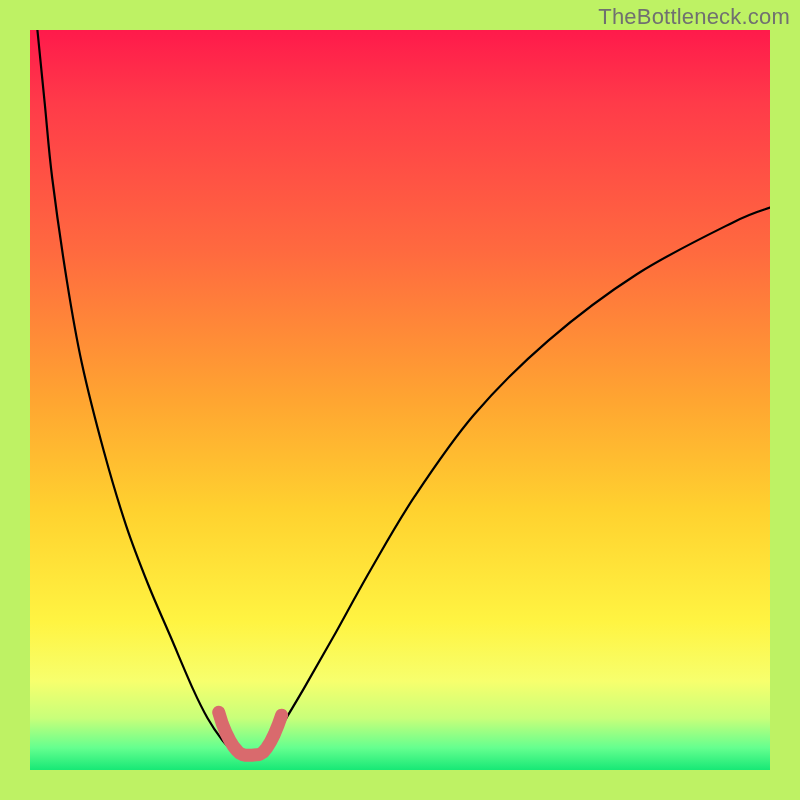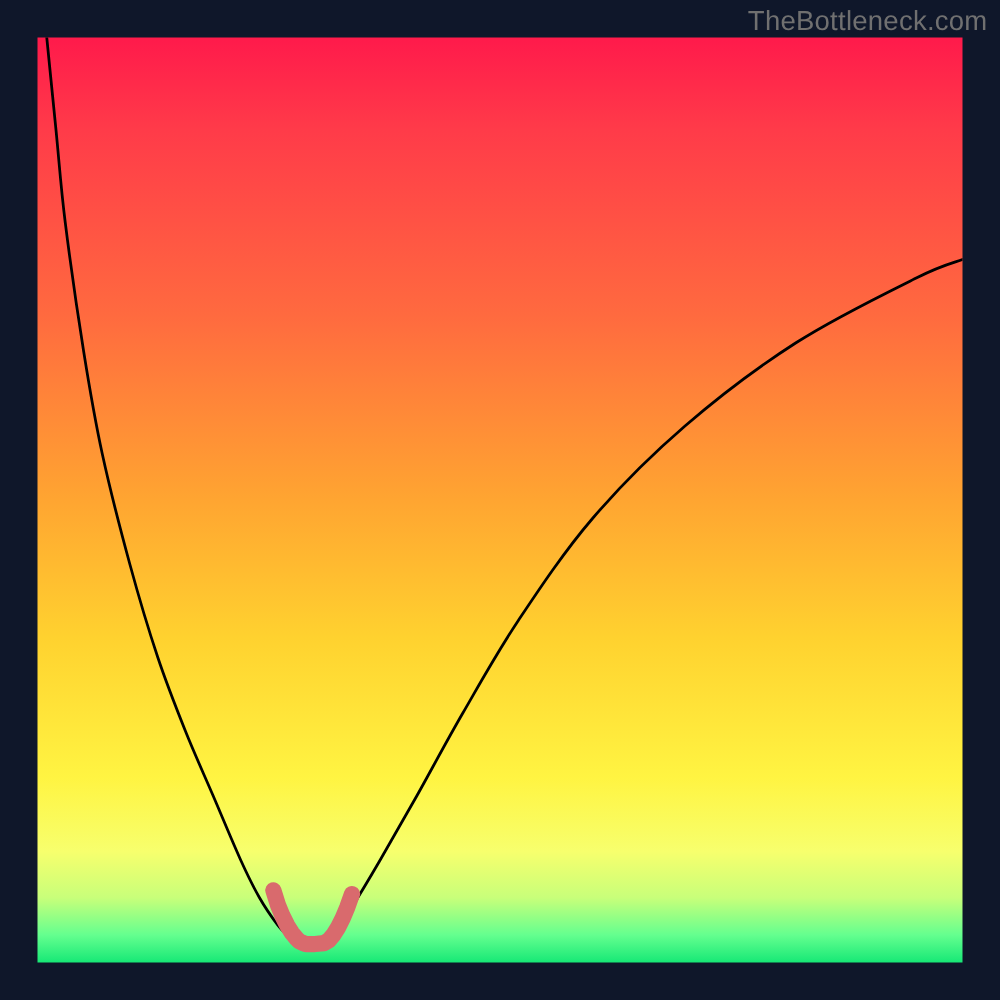--- a/index.html
+++ b/index.html
@@ -9,21 +9,21 @@
     height: 800px;
     background: #000;
     overflow: hidden;
   }
   .frame {
     position: absolute;
     left: 0;
     top: 0;
     width: 800px;
     height: 800px;
-    background: #0f172a;
+    background: #bef264;
   }
   .plot {
     position: absolute;
     left: 30px;
     top: 30px;
     width: 740px;
     height: 740px;
     
     background: linear-gradient(
       to bottom,

